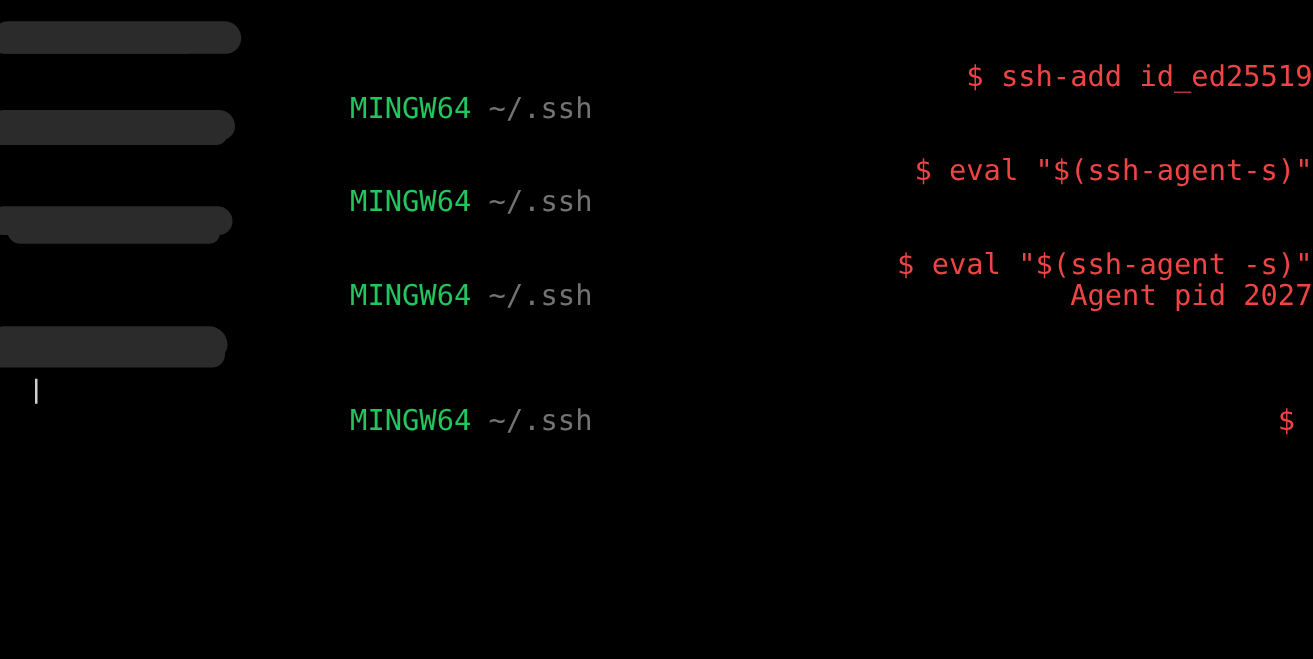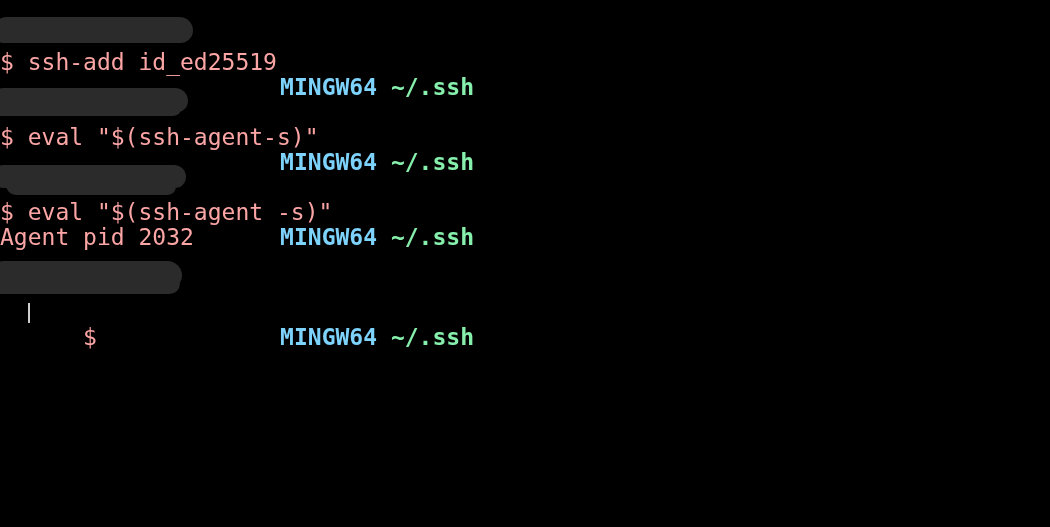--- a/index.html
+++ b/index.html
@@ -28,22 +28,23 @@
     width: 1050px;
     padding: 0;
   }
 
   
   .line {
     position: relative;
     height: 25px;
     line-height: 25px;
     white-space: pre;
-    color: #fca5a5;
+    color: #ef4444;
     padding-left: 0px;
+    text-align: right;
   }
 
   .line.blank {
     height: 25px;
   }
 
   
   .prompt-line {
     position: relative;
     height: 25px;
@@ -51,28 +52,28 @@
     white-space: pre;
   }
 
   .prompt-line .spacer {
     display: inline-block;
     width: 197px;
     height: 1px;
   }
 
   .mingw {
-    color: #7dd3fc;
-    font-weight: 700;
+    color: #22c55e;
+    font-weight: 400;
     margin-top: 12px;
   }
 
   .path {
-    color: #86efac;
-    font-weight: 700;
+    color: #737373;
+    font-weight: 400;
   }
 
   
   .redaction {
     position: absolute;
     background: #2b2b2b;
     pointer-events: none;
   }
 
   .blob-a {
@@ -189,21 +190,21 @@
 
     <div class="line blank"></div>
 
     <div class="prompt-line">
       <span class="redaction blob-c"></span>
       <span class="spacer"></span><span class="mingw">MINGW64</span><span> </span><span class="path">~/.ssh</span>
     </div>
 
     <div class="line">$ eval "$(ssh-agent -s)"</div>
 
-    <div class="line">Agent pid 2032</div>
+    <div class="line">Agent pid 2027</div>
 
     <div class="line blank"></div>
 
     <div class="prompt-line">
       <span class="redaction blob-d"></span>
       <span class="spacer"></span><span class="mingw">MINGW64</span><span> </span><span class="path">~/.ssh</span>
     </div>
 
     <div class="line cursor-line">
       <span>$ </span>

